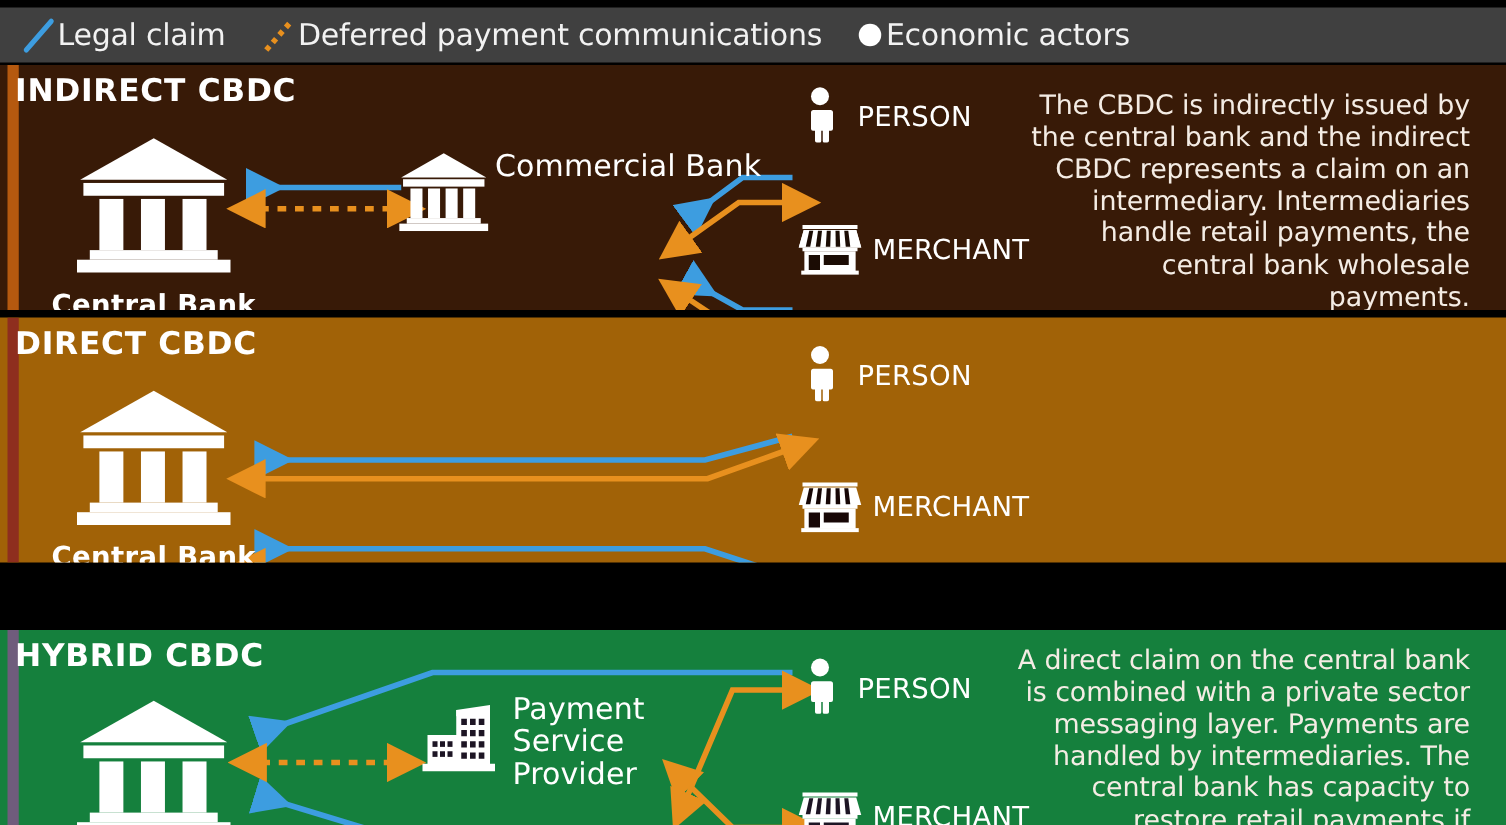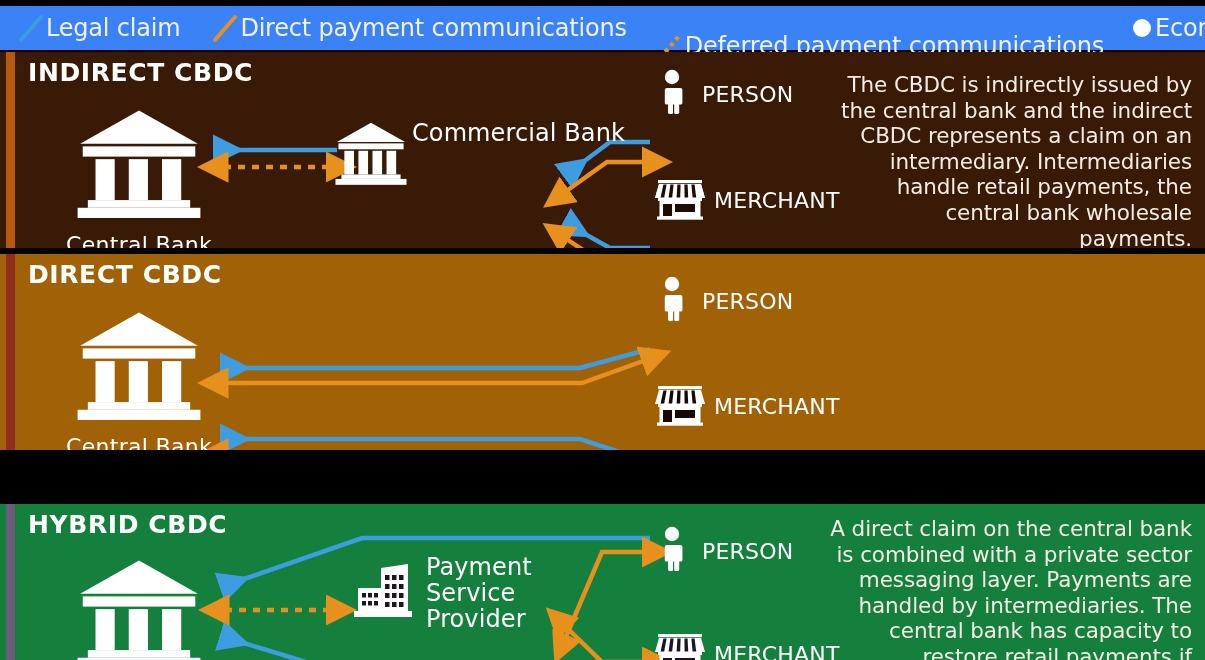--- a/index.html
+++ b/index.html
@@ -6,35 +6,35 @@
   body{
     width:1205px;height:660px;overflow:hidden;
     font-family:"DejaVu Sans","Liberation Sans",sans-serif;
     background:#000;
   }
   .page{position:relative;width:1205px;height:660px;background:#000;}
 
   
   .legend{
     position:absolute;left:0;top:6px;width:1205px;height:44px;
-    background:#3b82f6;display:flex;align-items:center;
+    background:#404040;display:flex;align-items:flex-end;
   }
   .legend-item{display:flex;align-items:center;height:100%;}
   .legend-label{
     color:#f2f2f2;font-size:24px;line-height:24px;white-space:nowrap;
     letter-spacing:-0.2px;
   }
   .lg-slash{width:26px;height:30px;margin-right:2px;flex:0 0 auto;}
   .lg-dot{width:24px;height:24px;margin-right:1px;flex:0 0 auto;display:flex;align-items:center;justify-content:center;}
   .lg-dot i{display:block;width:18px;height:18px;border-radius:50%;background:#ffffff;}
 
   
   .panel{position:absolute;left:0;width:1205px;overflow:hidden;}
   .panel .stripe{position:absolute;left:6px;top:0;width:9px;height:100%;}
-  .panel .body{position:absolute;left:24px;top:0;right:0;height:100%;}
+  .panel .body{position:absolute;left:8px;top:0;right:0;height:100%;}
   .panel-title{
     position:absolute;left:4px;top:6px;
     color:#ffffff;font-weight:bold;font-size:25px;letter-spacing:0.6px;
   }
   .desc{
     position:absolute;top:20px;width:362px;
     color:#f4ece4;font-size:21.5px;line-height:25.6px;letter-spacing:-0.1px;text-align:right;
   }
 
   
@@ -47,21 +47,21 @@
   #panel1 .desc{left:806px;}
   #panel2 .desc{left:806px;}
   #panel3 .desc{left:806px;top:12px;}
 
   
   .node{position:absolute;}
   .node-label{
     position:absolute;color:#ffffff;white-space:nowrap;
   }
   .cb-label{
-    font-weight:normal;font-size:22px;letter-spacing:0.3px;
+    font-weight:bold;font-size:22px;letter-spacing:0.3px;
     left:0;width:186px;text-align:center;top:140px;
   }
   .actor-label{font-size:22px;letter-spacing:0.2px;}
   .multi-label{font-size:24px;line-height:26px;letter-spacing:0.1px;}
 
   svg{display:block;overflow:visible;}
   .flow{position:absolute;left:0;top:0;width:1205px;height:100%;pointer-events:none;}
 </style>
 </head>
 <body>
@@ -70,26 +70,20 @@
 
   <div class="legend">
 
     <div class="legend-item" style="margin-left:18px;">
       <svg class="lg-slash" viewBox="0 0 26 30">
         <line x1="3" y1="27" x2="23" y2="4" stroke="#3d9de0" stroke-width="4" stroke-linecap="round"></line>
       </svg>
       <span class="legend-label">Legal claim</span>
     </div>
 
-    <div class="legend-item" style="margin-left:32px;">
-      <svg class="lg-slash" viewBox="0 0 26 30">
-        <line x1="3" y1="27" x2="23" y2="4" stroke="#e8901e" stroke-width="4" stroke-linecap="round"></line>
-      </svg>
-      <span class="legend-label">Direct payment communications</span>
-    </div>
 
     <div class="legend-item" style="margin-left:30px;margin-top:35px;">
       <svg class="lg-slash" viewBox="0 0 26 30">
         <line x1="3" y1="27" x2="23" y2="4" stroke="#e8901e" stroke-width="4.4" stroke-linecap="butt" stroke-dasharray="4 4"></line>
       </svg>
       <span class="legend-label">Deferred payment communications</span>
     </div>
 
     <div class="legend-item" style="margin-left:26px;">
       <span class="lg-dot">

